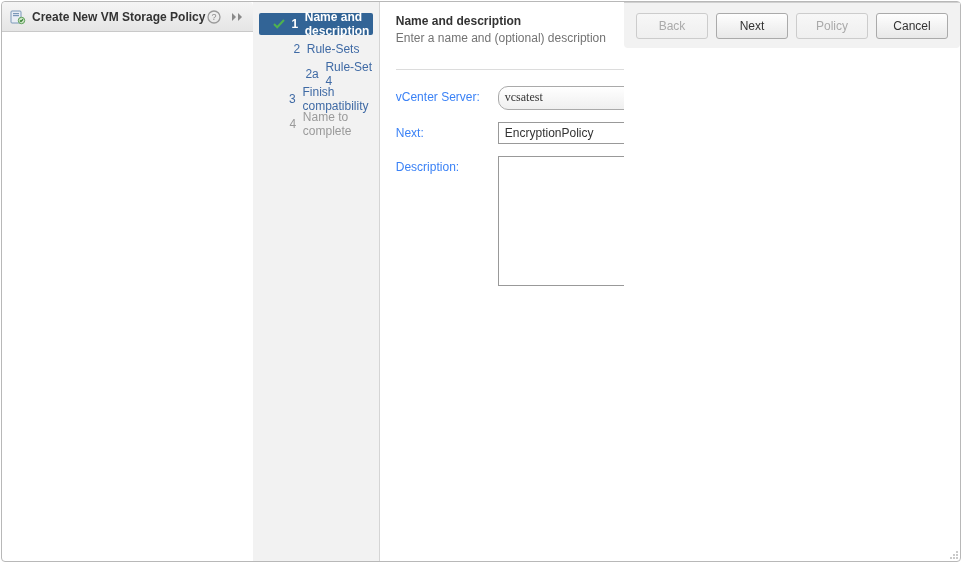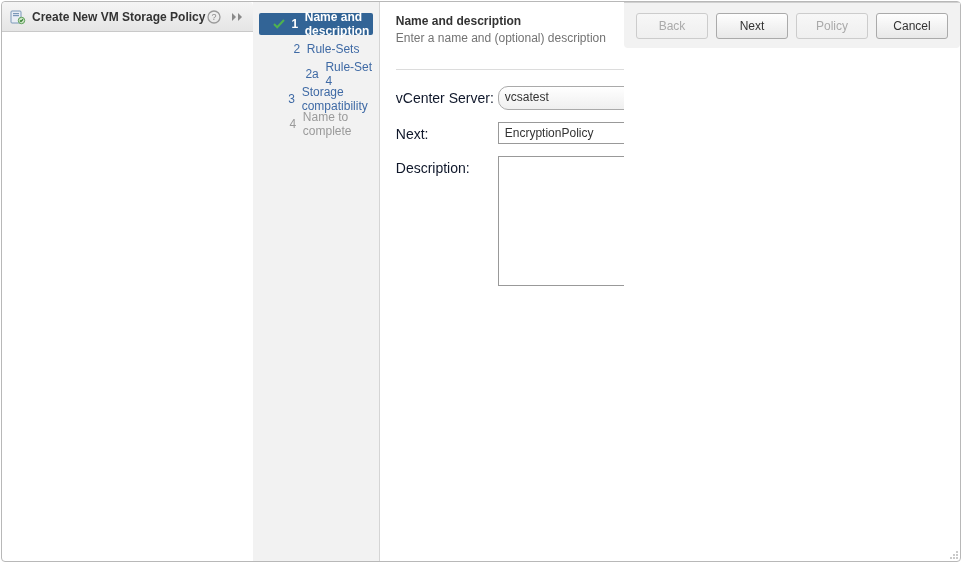--- a/index.html
+++ b/index.html
@@ -115,31 +115,32 @@
       border-top: 1px solid #dcdcdc;
       margin-bottom: 16px;
     }
     .form-row {
       display: flex;
       align-items: flex-start;
       margin-bottom: 12px;
     }
     .form-label {
       width: 102px;
-      color: #0f172a;
-      font-size: 14px;
+      color: #3b82f6;
+      font-size: 12px;
       padding-top: 4px;
     }
     .combo {
       width: 198px;
       height: 24px;
       display: flex;
       border: 1px solid #aaa;
       border-radius: 10px;
       background: linear-gradient(#fff, #efefef);
+      font-family: Liberation Serif, serif;
     }
     .combo .combo-text {
       flex: 1;
       padding: 3px 6px;
       font-size: 12px;
       color: #333;
     }
     .combo .combo-btn {
       width: 22px;
       border-left: 1px solid #aaa;
@@ -250,21 +251,21 @@
         <span>2</span>&nbsp;&nbsp;
         <span>Rule-Sets</span>
       </div>
       <div class="step substep">
         <span>2a</span>&nbsp;&nbsp;
         <span>Rule-Set 4</span>
       </div>
       <div class="step">
         <span class="chk"></span>
         <span>3</span>&nbsp;&nbsp;
-        <span>Storage compatibility</span>
+        <span>Finish compatibility</span>
       </div>
       <div class="step disabled">
         <span class="chk"></span>
         <span>4</span>&nbsp;&nbsp;
         <span>Name to complete</span>
       </div>
     </div>
 
     <div class="main">
       <div class="section-title">Name and description</div>

